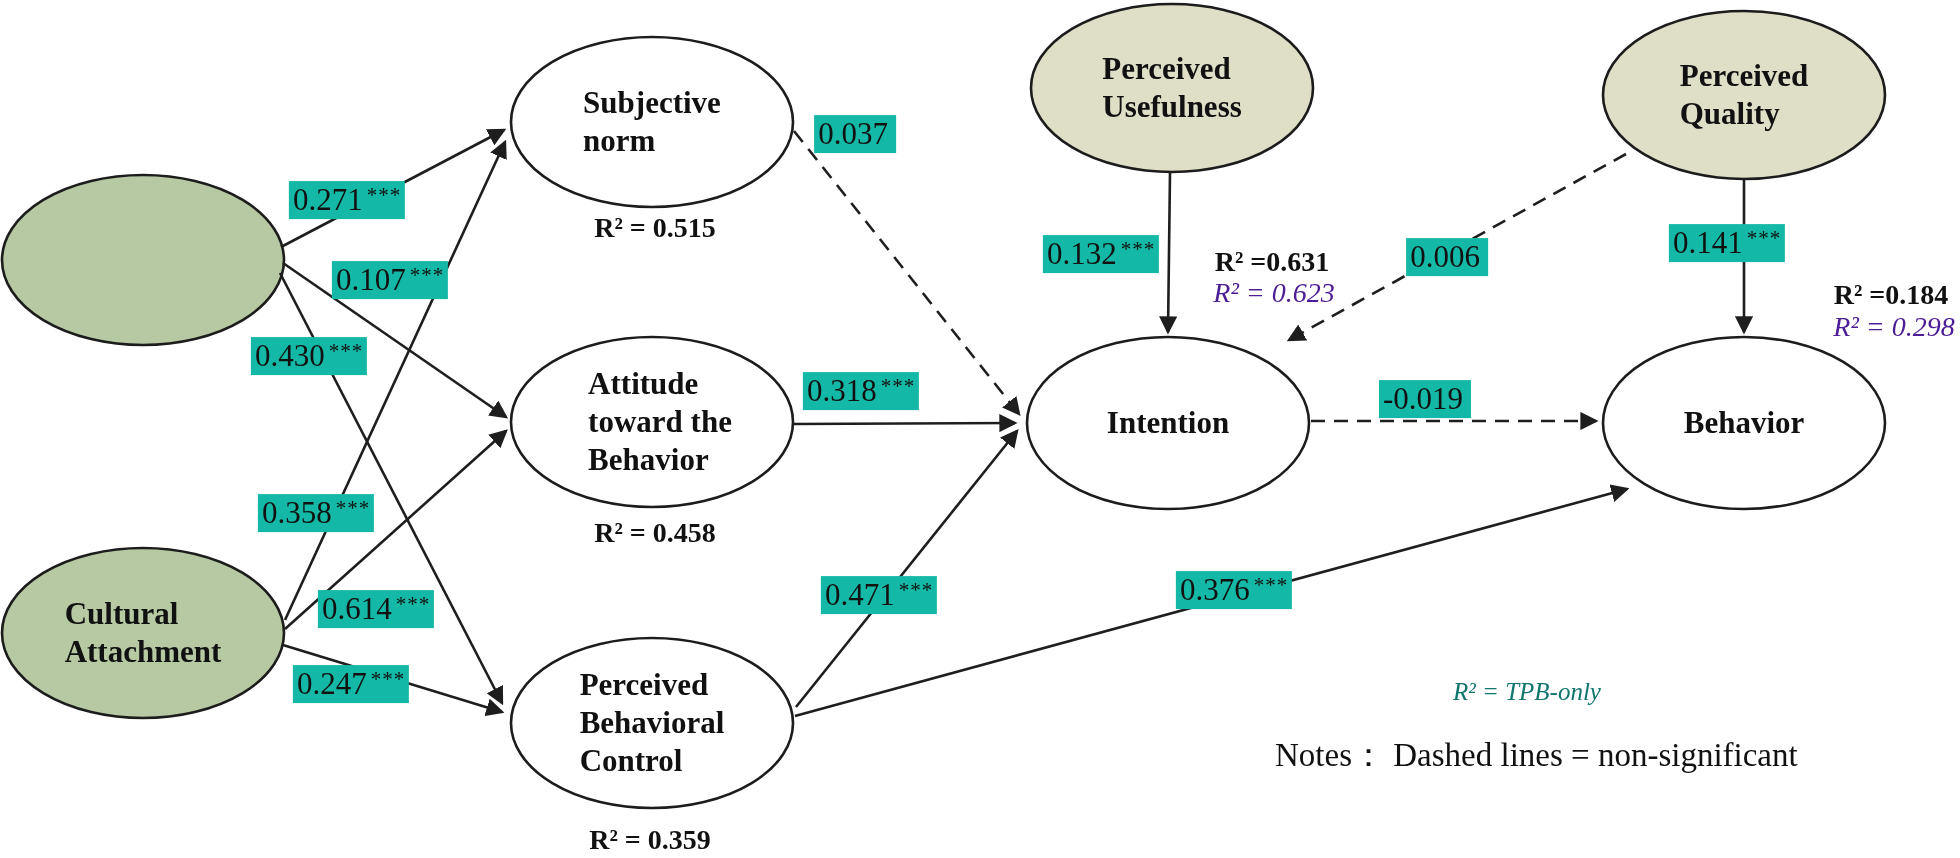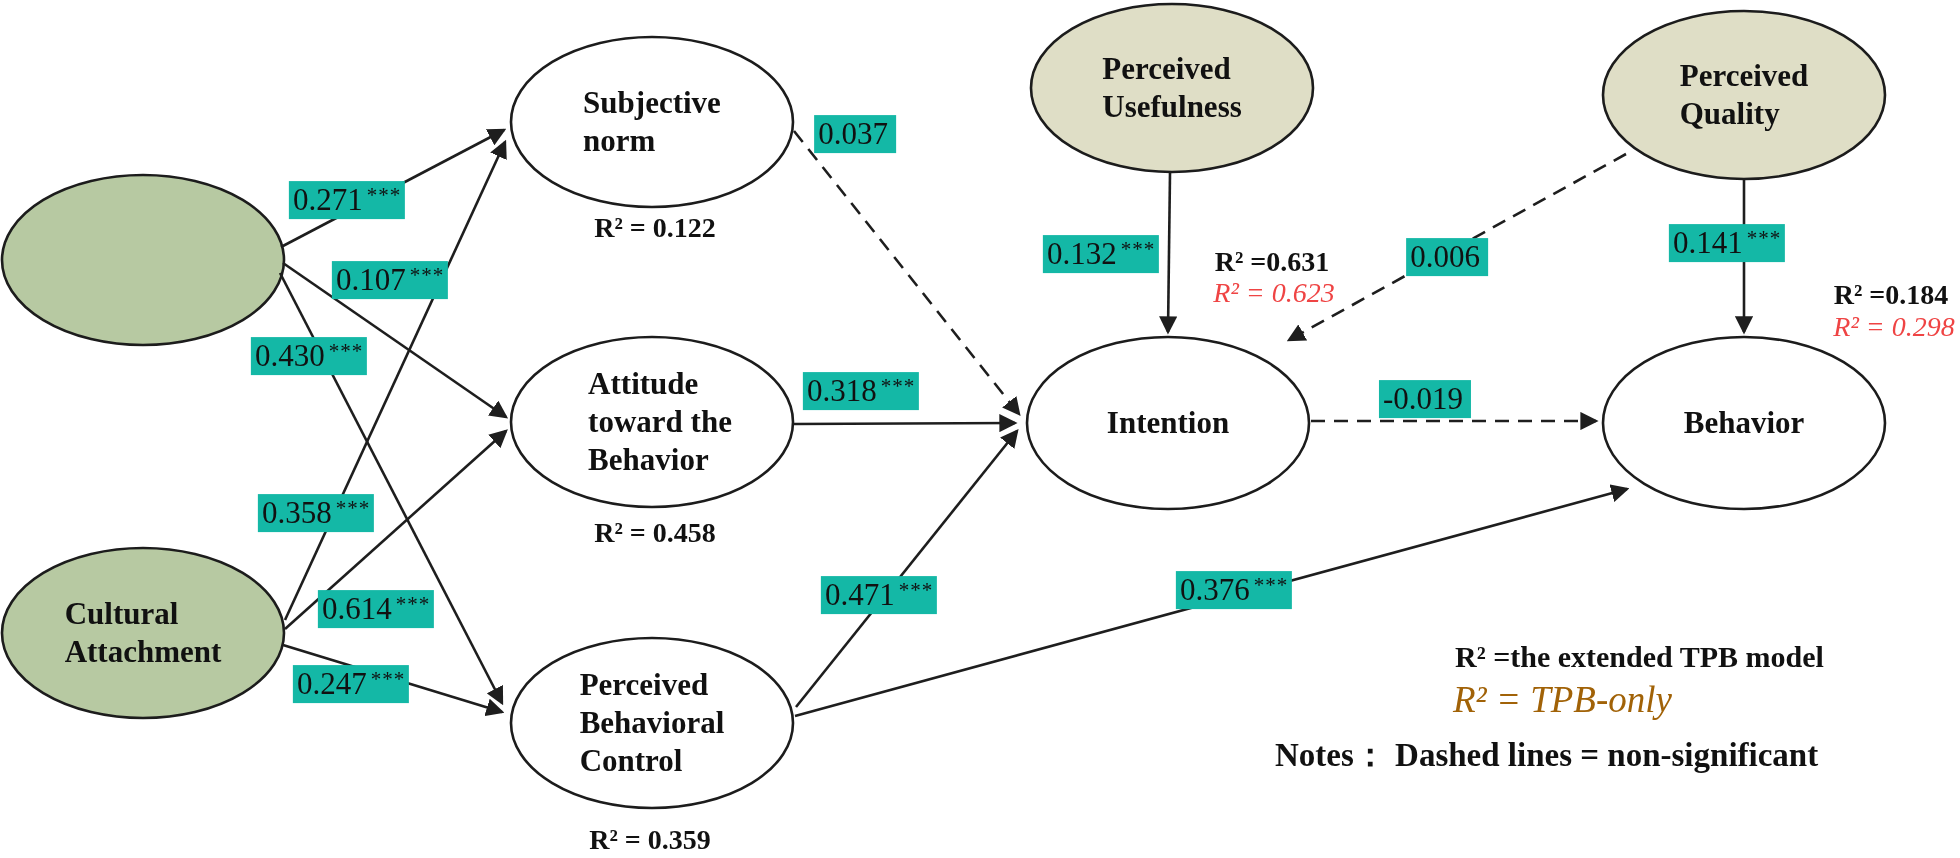--- a/index.html
+++ b/index.html
@@ -13,25 +13,25 @@
   .fill-mod{fill:#dfdec6;}
   .fill-endo{fill:#ffffff;}
   .wire{stroke:#1e1e1e;stroke-width:2.6px;fill:none;}
   .dashed{stroke-dasharray:14 9;}
   .lbl{position:absolute;transform:translate(-50%,-50%);white-space:pre-line;
        text-align:left;color:#111;line-height:1.22;}
   .node-label{font-weight:bold;font-size:31px;}
   .coef{font-size:31px;background:#14b8a6;padding:0 4px;white-space:nowrap;}
   .stars{font-size:21px;vertical-align:8px;margin-left:4px;letter-spacing:1px;}
   .r2{font-weight:bold;font-size:28px;white-space:nowrap;}
-  .r2-muted{font-style:italic;color:#ef4444;font-weight:normal;font-size:28px;white-space:nowrap;}
+  .r2-muted{font-style:italic;color:#4c1d95;font-weight:normal;font-size:28px;white-space:nowrap;}
   .legend-line{position:absolute;white-space:nowrap;color:#111;}
   .legend-extended{font-weight:bold;font-size:30px;}
-  .legend-tpb{font-style:italic;color:#a16207;font-size:37px;}
-  .legend-notes{font-weight:bold;font-size:33px;}
+  .legend-tpb{font-style:italic;color:#0f766e;font-size:25px;}
+  .legend-notes{font-weight:normal;font-size:33px;}
 </style>
 </head>
 <body>
 
 <div id="canvas">
 
   <svg id="wires" viewBox="0 0 1960 858" xmlns="http://www.w3.org/2000/svg">
     <defs>
       <marker id="arr" viewBox="0 0 10 10" refX="8.6" refY="5" markerWidth="7" markerHeight="7" orient="auto-start-reverse">
         <path d="M0,0 L10,5 L0,10 z" fill="#1e1e1e"></path>
@@ -74,21 +74,21 @@
   <div class="lbl node-label" style="left:652px;top:723px">Perceived
 Behavioral
 Control</div>
   <div class="lbl node-label" style="left:1172px;top:88px">Perceived
 Usefulness</div>
   <div class="lbl node-label" style="left:1168px;top:423px">Intention</div>
   <div class="lbl node-label" style="left:1744px;top:95px">Perceived
 Quality</div>
   <div class="lbl node-label" style="left:1744px;top:423px">Behavior</div>
 
-  <div class="lbl r2" style="left:655px;top:228px">R² = 0.122</div>
+  <div class="lbl r2" style="left:655px;top:228px">R² = 0.515</div>
   <div class="lbl r2" style="left:655px;top:533px">R² = 0.458</div>
   <div class="lbl r2" style="left:650px;top:840px">R² = 0.359</div>
   <div class="lbl r2" style="left:1272px;top:262px">R² =0.631</div>
   <div class="lbl r2-muted" style="left:1274px;top:293px">R² = 0.623</div>
   <div class="lbl r2" style="left:1891px;top:295px">R² =0.184</div>
   <div class="lbl r2-muted" style="left:1894px;top:327px">R² = 0.298</div>
 
   <div class="lbl coef" style="left:347px;top:200px"><span>0.271</span><span class="stars">***</span></div>
   <div class="lbl coef" style="left:390px;top:280px"><span>0.107</span><span class="stars">***</span></div>
   <div class="lbl coef" style="left:309px;top:356px"><span>0.430</span><span class="stars">***</span></div>
@@ -97,17 +97,16 @@
   <div class="lbl coef" style="left:351px;top:684px"><span>0.247</span><span class="stars">***</span></div>
   <div class="lbl coef" style="left:855px;top:134px"><span>0.037</span><span class="stars"></span></div>
   <div class="lbl coef" style="left:861px;top:391px"><span>0.318</span><span class="stars">***</span></div>
   <div class="lbl coef" style="left:879px;top:595px"><span>0.471</span><span class="stars">***</span></div>
   <div class="lbl coef" style="left:1234px;top:590px"><span>0.376</span><span class="stars">***</span></div>
   <div class="lbl coef" style="left:1101px;top:254px"><span>0.132</span><span class="stars">***</span></div>
   <div class="lbl coef" style="left:1447px;top:257px"><span>0.006</span><span class="stars"></span></div>
   <div class="lbl coef" style="left:1425px;top:399px"><span>-0.019</span><span class="stars"></span></div>
   <div class="lbl coef" style="left:1727px;top:243px"><span>0.141</span><span class="stars">***</span></div>
 
-  <div class="legend-line legend-extended" style="left:1455px;top:640px">R² =the extended TPB model</div>
   <div class="legend-line legend-tpb" style="left:1453px;top:678px">R² = TPB-only</div>
   <div class="legend-line legend-notes" style="left:1275px;top:733px">Notes： Dashed lines = non-significant</div>
 
 </div>
 
 </body></html>

